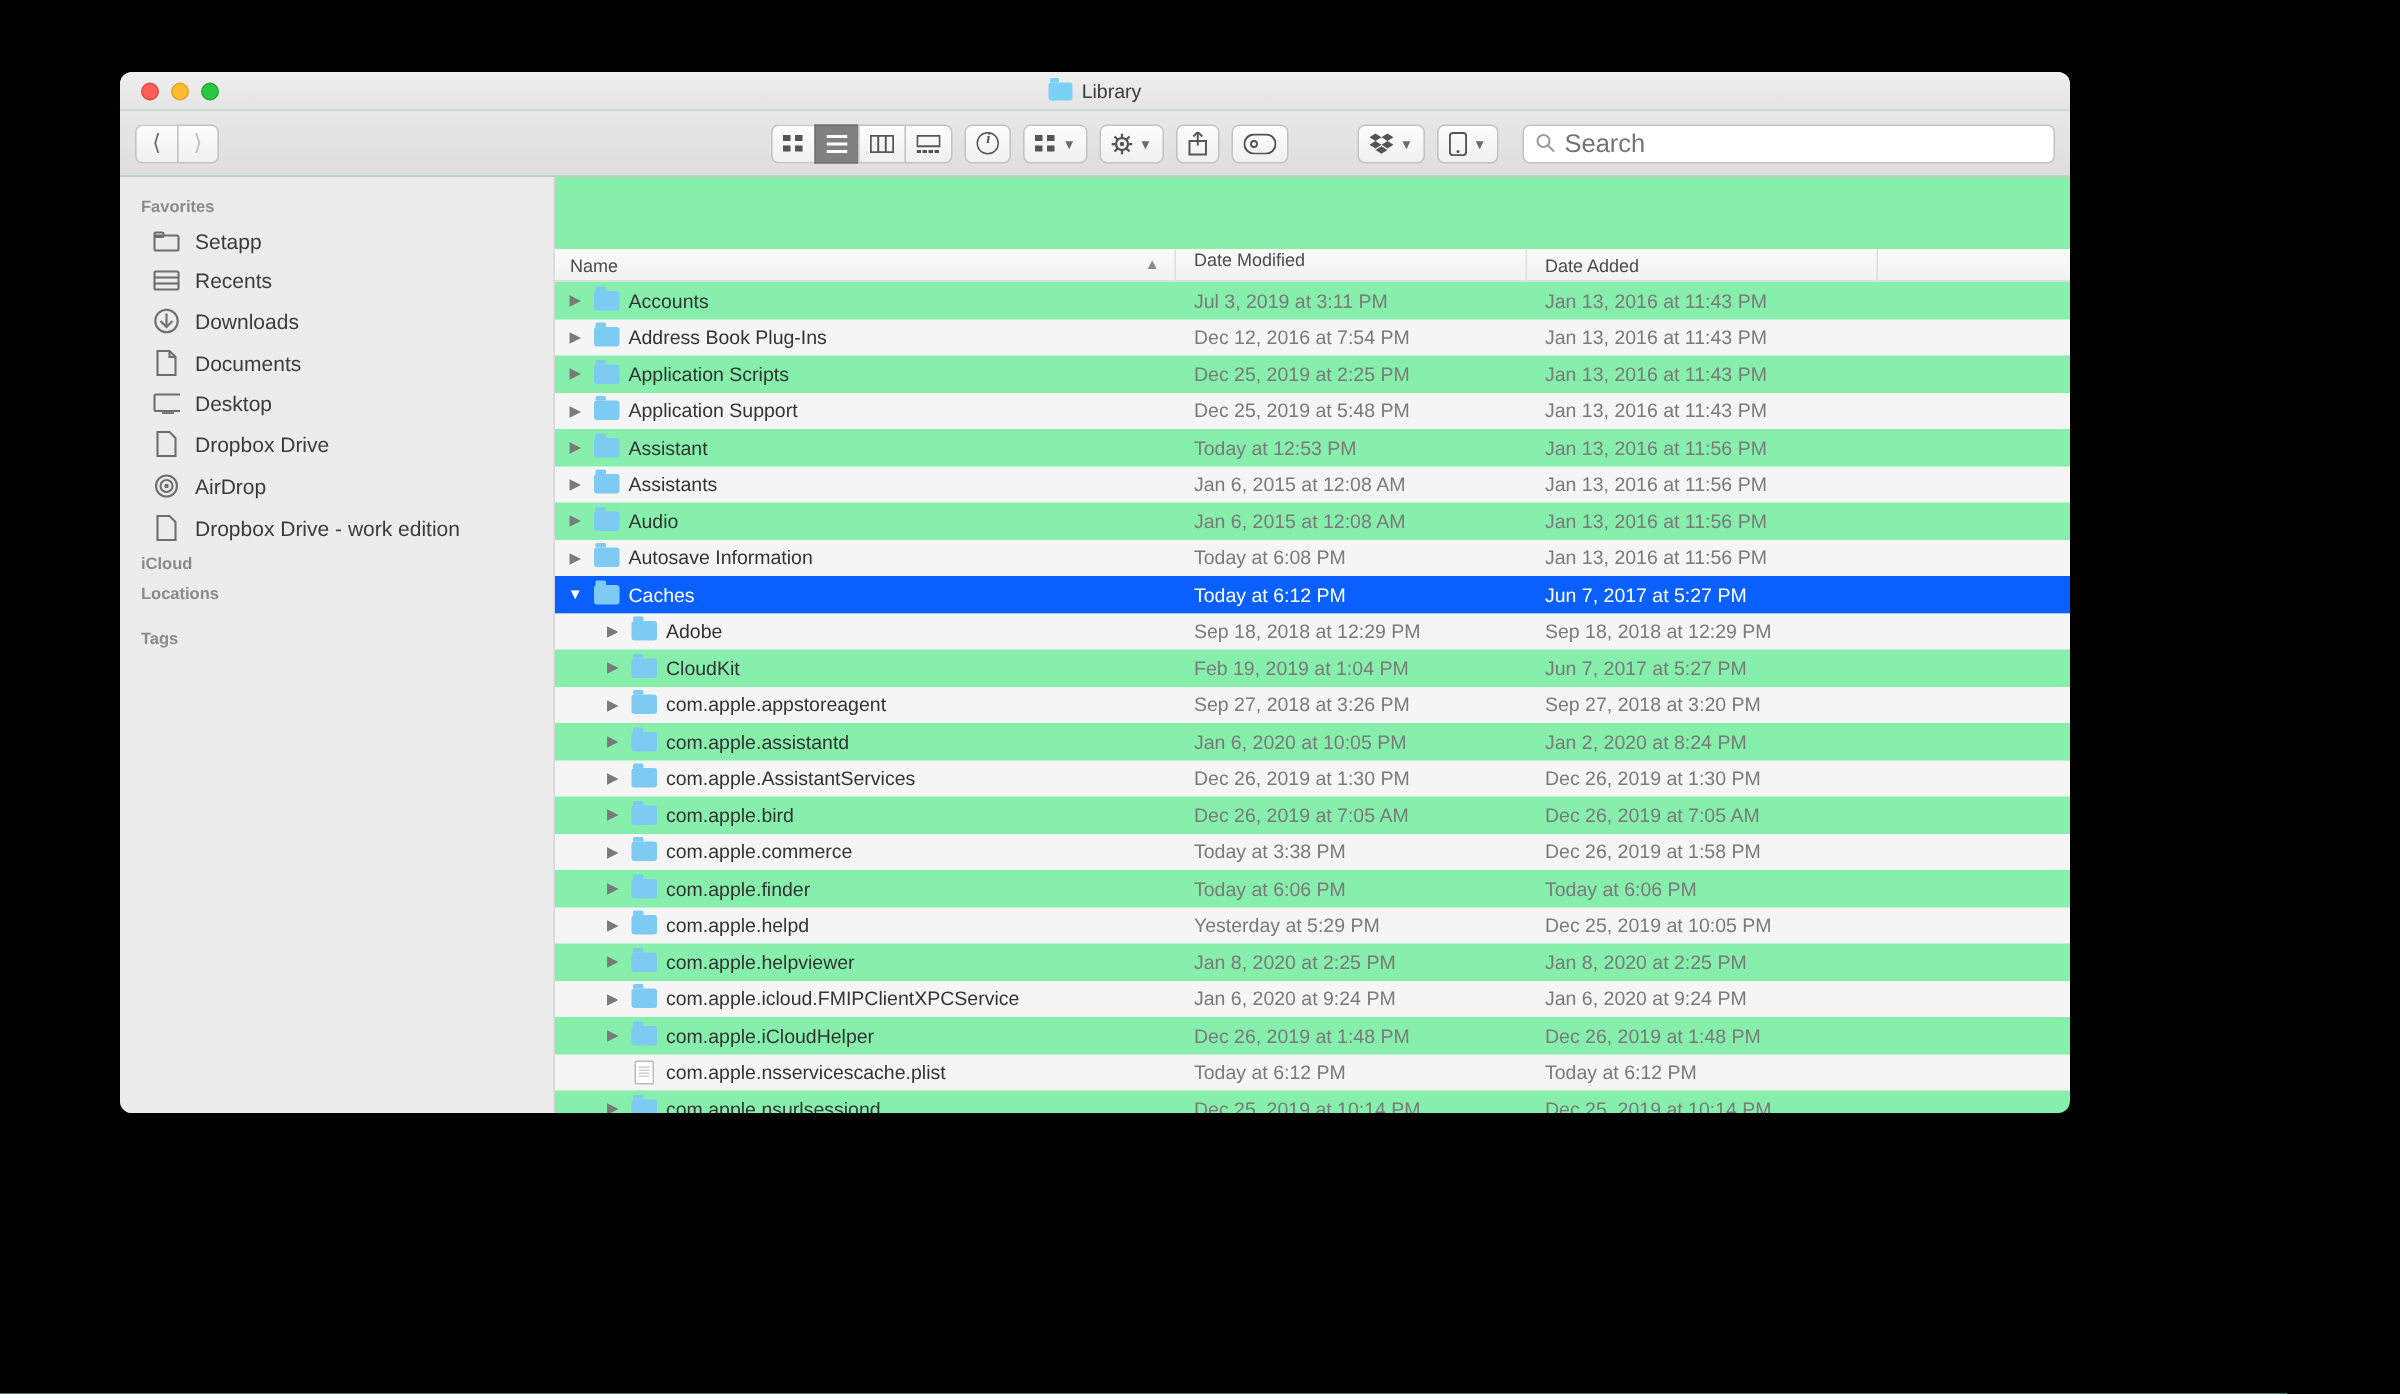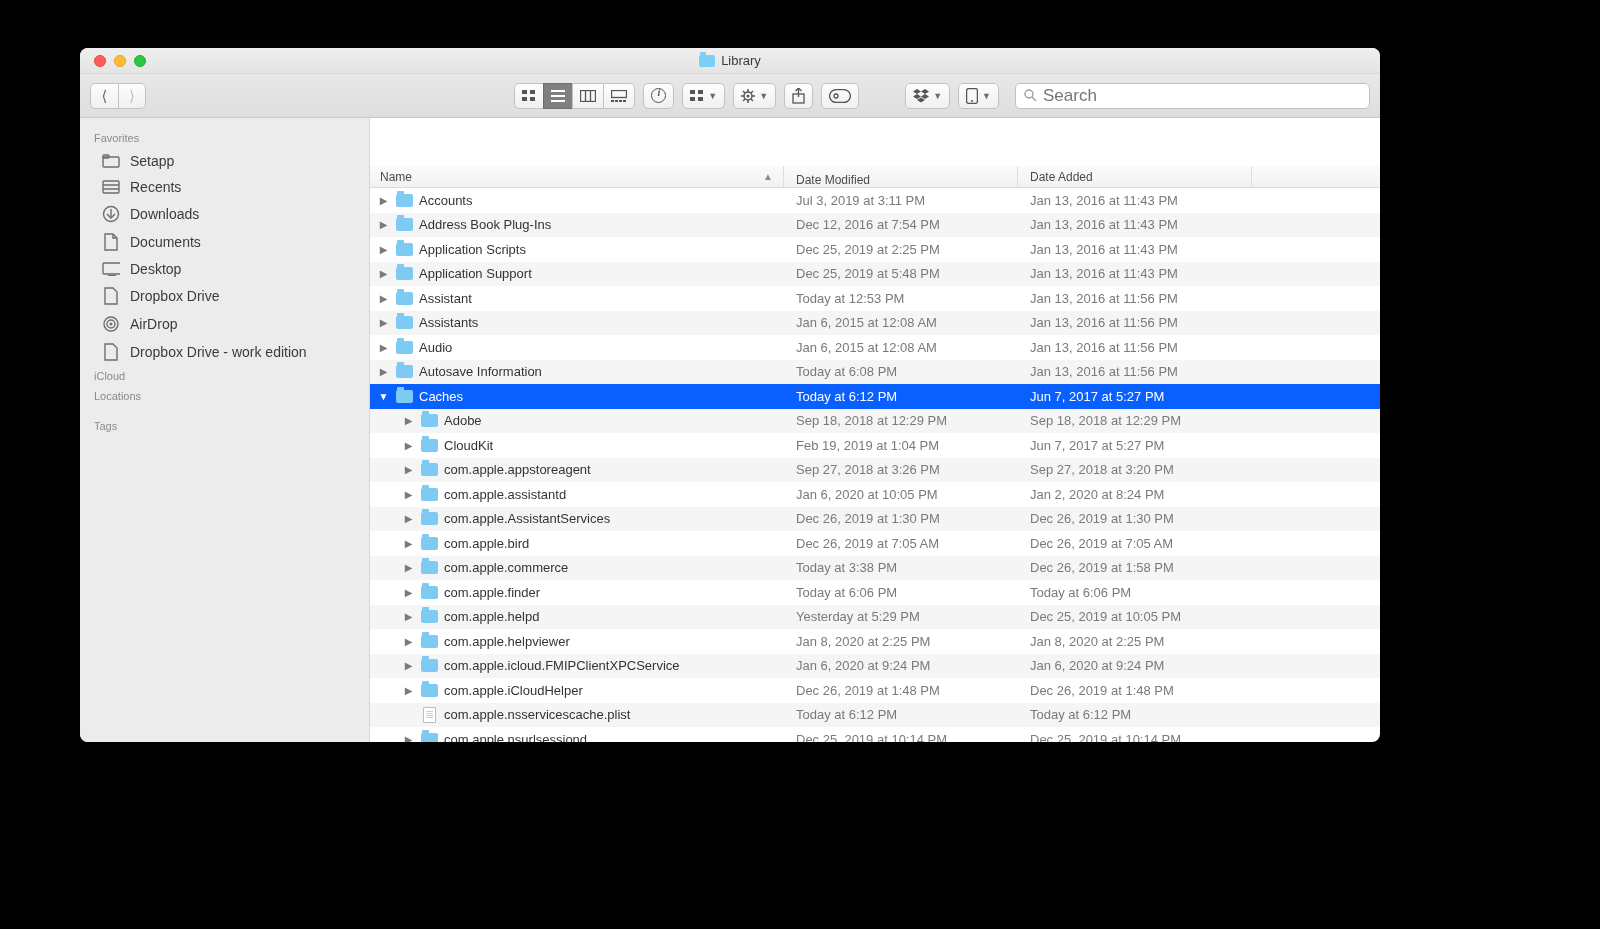--- a/index.html
+++ b/index.html
@@ -10,21 +10,21 @@
     width: 1600px;
     height: 929px;
     position: relative;
   }
   .window {
     position: absolute;
     left: 80px;
     top: 48px;
     width: 1300px;
     height: 694px;
-    background: #ffffff;
+    background: #86efac;
     border-radius: 8px;
     box-shadow: 0 20px 60px rgba(0,0,0,0.5);
     overflow: hidden;
     display: flex;
     flex-direction: column;
   }
   .titlebar {
     height: 26px;
     background: linear-gradient(#efefef,#e4e4e4);
     display: flex;
@@ -75,32 +75,32 @@
   }
   .search input{border:none;outline:none;font-size:17px;flex:1;}
   .icon-info{width:15px;height:15px;border:1.5px solid #555;border-radius:50%;position:relative;}
   .icon-info::after{content:"i";position:absolute;top:-2px;left:0;right:0;text-align:center;font-size:10px;font-family:Georgia,serif;font-style:italic;color:#555;font-weight:bold;}
   .icon-share svg,.icon-tag svg{display:block;}
 
   .body {flex:1;display:flex;min-height:0;}
   .sidebar{
     width:290px; background:#ececec; border-right:1px solid #d6d6d6; padding:10px 0 0 0; overflow:auto;
   }
-  .sb-header{padding:4px 14px;font-size:11px;color:#8a8a8a;font-weight:400;}
+  .sb-header{padding:4px 14px;font-size:11px;color:#8a8a8a;font-weight:700;}
   .sb-item{display:flex;align-items:center;gap:10px;padding:5px 14px 5px 22px;color:#3b3b3b;font-size:14px;}
   .sb-icon{width:18px;display:flex;justify-content:center;color:#6e6e6e;}
 
   .main{flex:1;display:flex;flex-direction:column;min-width:0;}
   .cols{
     height:22px;background:linear-gradient(#fbfbfb,#f1f1f1);border-bottom:1px solid #ddd;display:flex;align-items:center;
     font-size:12px;color:#4b4b4b;margin-top:48px;
   }
   .col-name{width:414px;padding-left:10px;display:flex;align-items:center;border-right:1px solid #ddd;height:100%;}
   .col-name .sort{margin-left:auto;margin-right:10px;color:#8a8a8a;font-size:10px;}
-  .col-dm{width:234px;padding-left:12px;border-right:1px solid #ddd;height:100%;display:flex;align-items:flex-end;}
+  .col-dm{width:234px;padding-left:12px;border-right:1px solid #ddd;height:100%;display:flex;align-items:flex-start;}
   .col-da{width:234px;padding-left:12px;border-right:1px solid #ddd;height:100%;display:flex;align-items:center;}
   .rows{flex:1;overflow:auto;}
   .row{height:24.5px;display:flex;align-items:center;font-size:13px;color:#333;}
   .row.alt{background:#f5f5f5;}
   .row.sel{background:#0a60ff;color:#fff;}
   .row.sel .date{color:#fff;}
   .cell-name{width:414px;display:flex;align-items:center;gap:6px;}
   .indent0{padding-left:8px;}
   .indent1{padding-left:33px;}
   .tri{width:11px;text-align:center;color:#7a7a7a;font-size:10px;}

